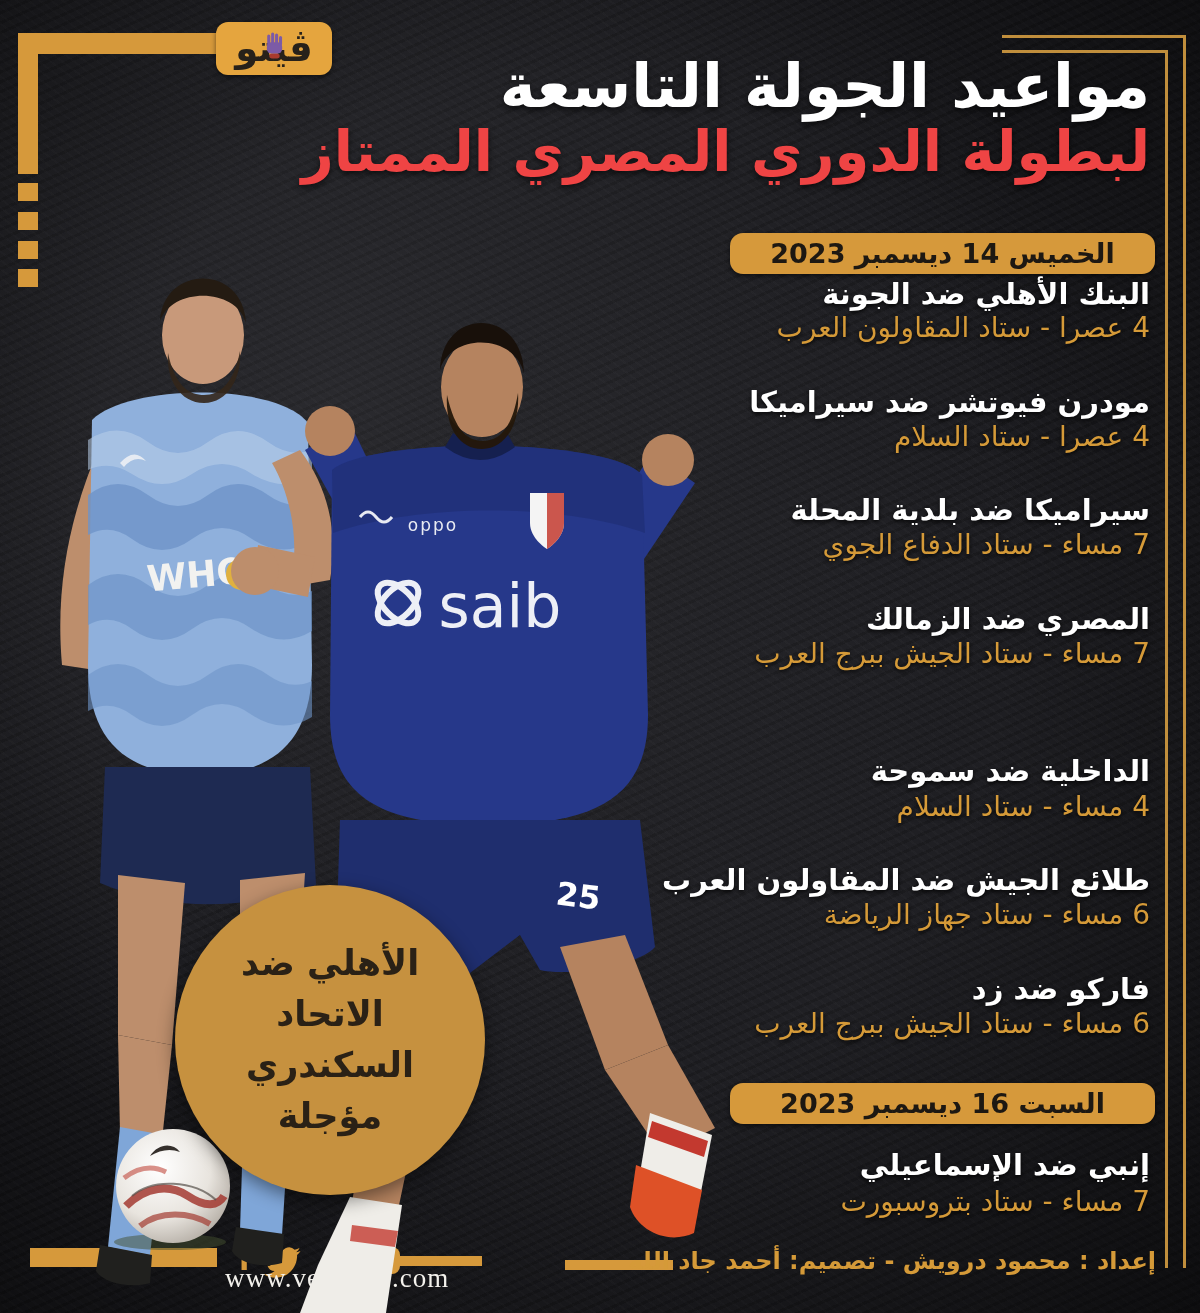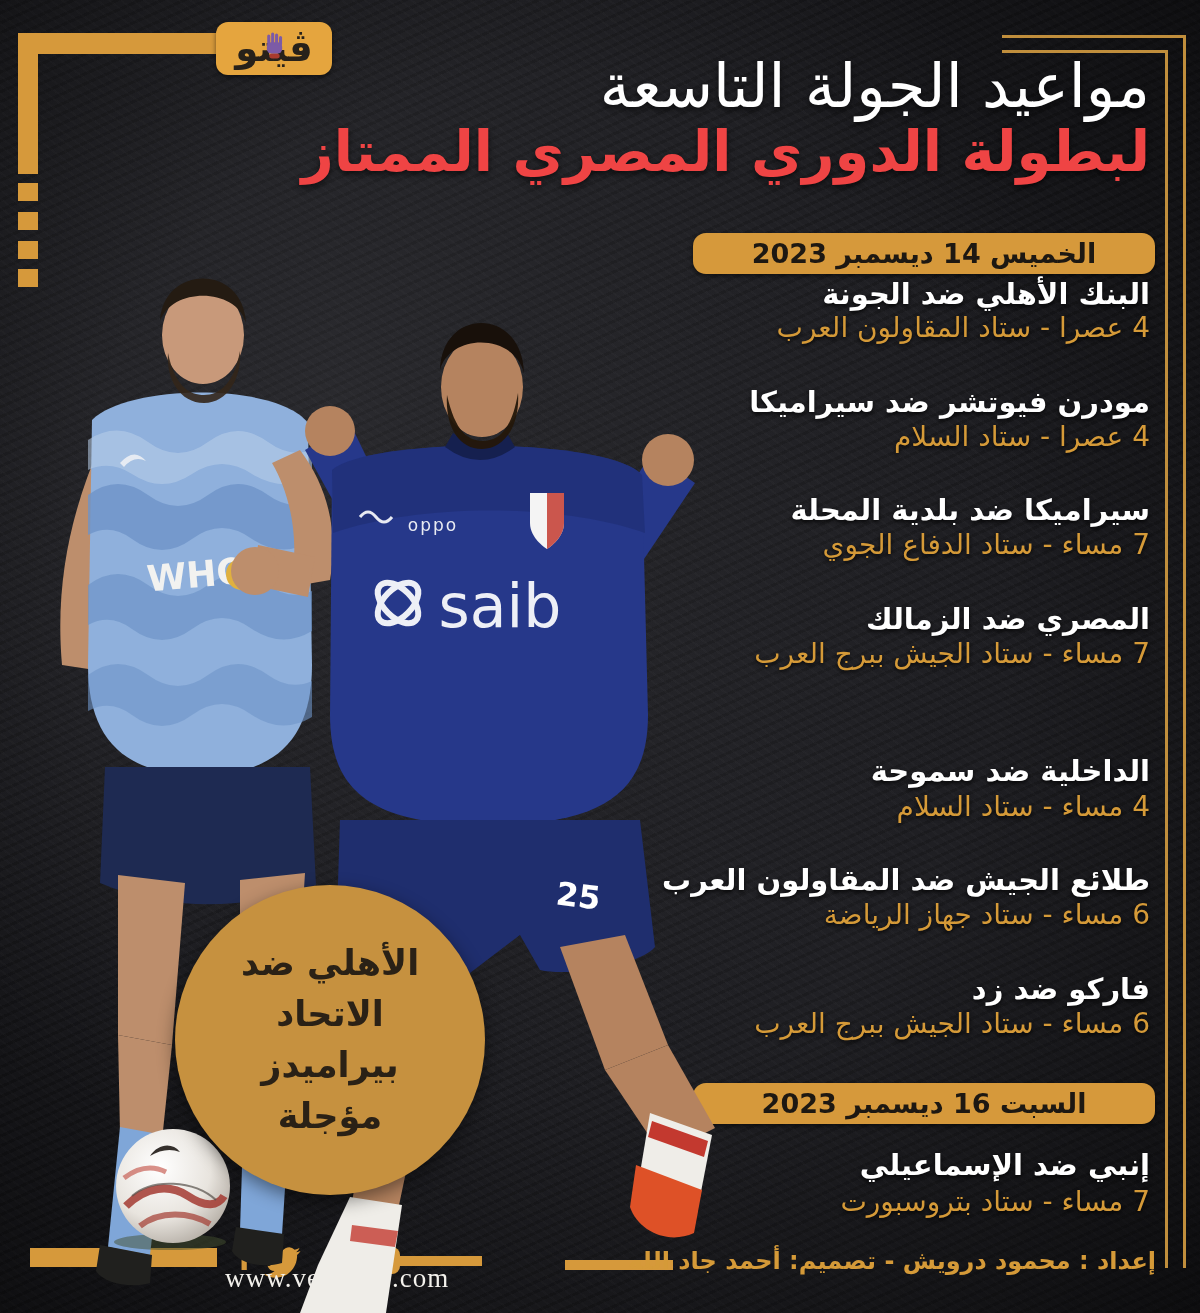--- a/index.html
+++ b/index.html
@@ -18,24 +18,24 @@
       #1B1B1F;}
   .vignette{position:absolute;inset:0;z-index:1;background:radial-gradient(ellipse at 45% 45%, transparent 50%, rgba(0,0,0,.55) 100%);}
   .goldbar{position:absolute;background:var(--gold);z-index:2;}
   .thinline{position:absolute;background:#C08E3C;z-index:2;}
   
   .logo-badge{position:absolute;left:216px;top:22px;width:116px;height:53px;background:#E5A53E;border-radius:12px;
     display:flex;align-items:center;justify-content:center;z-index:2;box-shadow:0 2px 5px rgba(0,0,0,.5);}
   .logo-badge .logo-text{font-size:37px;font-weight:bold;color:#27211A;direction:rtl;line-height:1;}
   .logo-hand{position:absolute;left:47px;top:9px;width:23px;height:30px;}
   
-  .title1{position:absolute;right:50px;top:50px;font-size:61px;font-weight:normal;color:#FFFFFF;direction:rtl;white-space:nowrap;z-index:2;text-shadow:0 3px 6px rgba(0,0,0,.6);}
+  .title1{position:absolute;right:50px;top:50px;font-size:61px;font-weight:bold;color:#FFFFFF;direction:rtl;white-space:nowrap;z-index:2;text-shadow:0 3px 6px rgba(0,0,0,.6);}
   .title2{position:absolute;right:50px;top:119px;font-size:56px;font-weight:bold;color:#ef4444;direction:rtl;white-space:nowrap;z-index:2;text-shadow:0 3px 6px rgba(0,0,0,.6);}
   
-  .pill{position:absolute;right:45px;width:462px;height:41px;background:var(--gold);border-radius:13px;z-index:2;
+  .pill{position:absolute;right:45px;width:425px;height:41px;background:var(--gold);border-radius:13px;z-index:2;
     display:flex;align-items:center;justify-content:center;font-size:27px;font-weight:bold;color:#1D1812;direction:rtl;white-space:nowrap;box-shadow:0 2px 5px rgba(0,0,0,.55);}
   .teams{position:absolute;right:50px;font-size:29px;font-weight:bold;color:#FFFFFF;direction:rtl;white-space:nowrap;z-index:2;text-shadow:0 2px 4px rgba(0,0,0,.8);}
   .venue{position:absolute;right:50px;font-size:28px;font-weight:normal;color:var(--gold-text);direction:rtl;white-space:nowrap;z-index:2;text-shadow:0 2px 4px rgba(0,0,0,.8);}
   
   .circle-badge{position:absolute;left:175px;top:885px;width:310px;height:310px;border-radius:50%;background:var(--gold-deep);z-index:4;
     display:flex;flex-direction:column;align-items:center;justify-content:center;text-align:center;box-shadow:0 6px 18px rgba(0,0,0,.45);}
   .circle-badge div{font-size:35px;font-weight:bold;color:#2A2116;direction:rtl;line-height:51px;}
   
   .players{position:absolute;left:0;top:235px;width:740px;height:1078px;z-index:3;}
   .ball{position:absolute;left:110px;top:1126px;width:128px;height:124px;z-index:3;}
@@ -180,21 +180,21 @@
     <path d="M16,80 C36,60 60,58 78,70 C96,82 108,80 114,70" stroke="#A33A31" stroke-width="8" fill="none" opacity="0.85"></path>
     <path d="M30,100 C50,84 80,86 100,98" stroke="#A33A31" stroke-width="6" fill="none" opacity="0.7"></path>
     <path d="M14,52 C30,40 44,40 56,46" stroke="#C0473C" stroke-width="5" fill="none" opacity="0.6"></path>
     <path d="M40,30 c8,-12 22,-14 30,-4 c-10,-4 -20,-2 -30,4 Z" fill="#35302C"></path>
     <path d="M22,70 C42,52 84,54 106,74" stroke="#55504A" stroke-width="2" fill="none" opacity="0.7"></path>
   </svg>
 
   <div class="circle-badge">
     <div>الأهلي ضد</div>
     <div>الاتحاد</div>
-    <div>بيراميدز</div>
+    <div>السكندري</div>
     <div>مؤجلة</div>
   </div>
 
   <div class="goldbar" style="left:30px;top:1248px;width:187px;height:19px;"></div>
   <svg class="fb-icon" viewBox="0 0 20 24">
     <path d="M12.2 0h4V4.2h-2.5c-1 0-1.3.5-1.3 1.4V8.4h3.7l-.45 4H12.4V24H7.9V12.4H4.8v-4h3.1V5C7.9 1.8 9.5 0 12.2 0Z" fill="#D6993B"></path>
   </svg>
   <svg class="tw-icon" viewBox="0 0 24 20">
     <path d="M23.95 2.57a10 10 0 0 1-2.82.78A4.96 4.96 0 0 0 23.3.62c-.95.56-2 .96-3.13 1.18A4.92 4.92 0 0 0 11.78 6.3C7.69 6.1 4.07 4.13 1.64 1.16a4.82 4.82 0 0 0-.67 2.48c0 1.71.87 3.21 2.19 4.1a4.9 4.9 0 0 1-2.23-.62v.06a4.92 4.92 0 0 0 3.95 4.83 5 5 0 0 1-2.21.08 4.94 4.94 0 0 0 4.6 3.42A9.87 9.87 0 0 1 .17 17.6 14 14 0 0 0 7.73 19.8c9.05 0 14-7.5 14-13.99 0-.21 0-.42-.02-.63a9.94 9.94 0 0 0 2.24-2.61Z" fill="#D6993B"></path>
   </svg>

